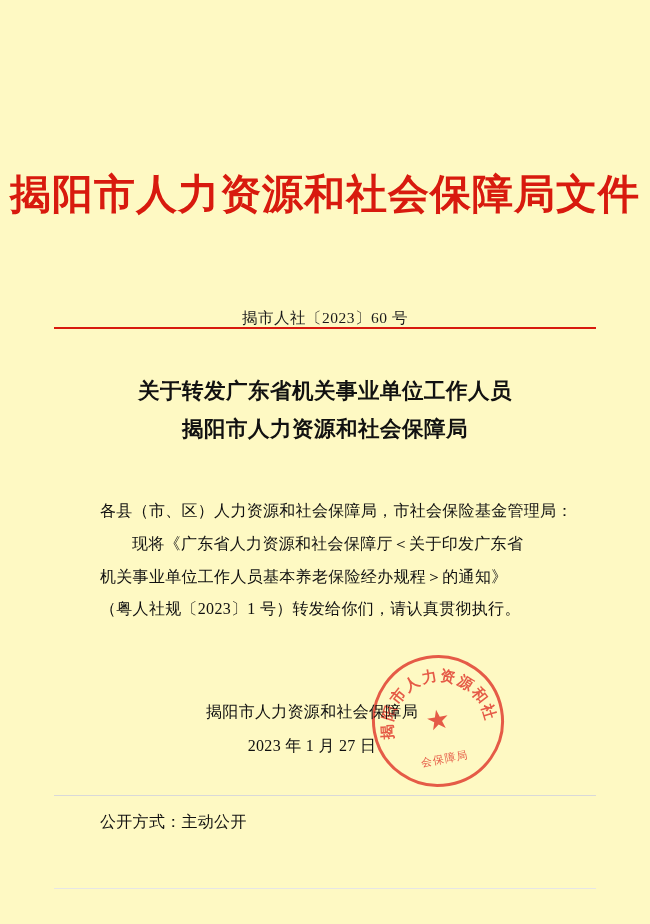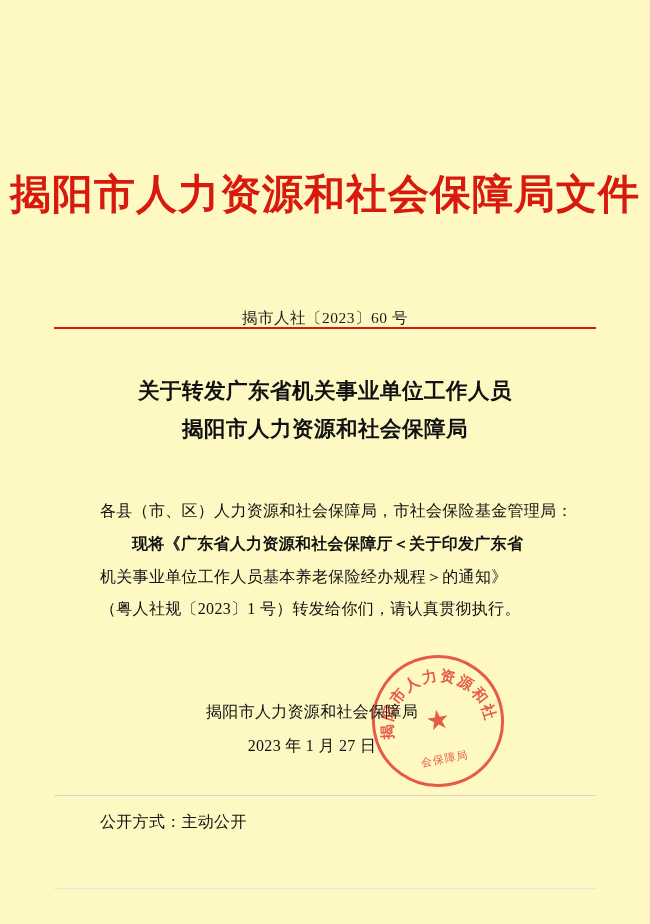--- a/index.html
+++ b/index.html
@@ -90,21 +90,20 @@
     line-height: 2.05;
     color: #111111;
     letter-spacing: 0.3px;
   }
   .body-block p {
     margin: 0;
     white-space: nowrap;
   }
   .indent2 {
     text-indent: 32px;
-    font-weight: bold;
   }
 
   
   .signature {
     position: absolute;
     top: 695px;
     left: 0;
     width: 650px;
     text-align: center;
     font-size: 16px;

